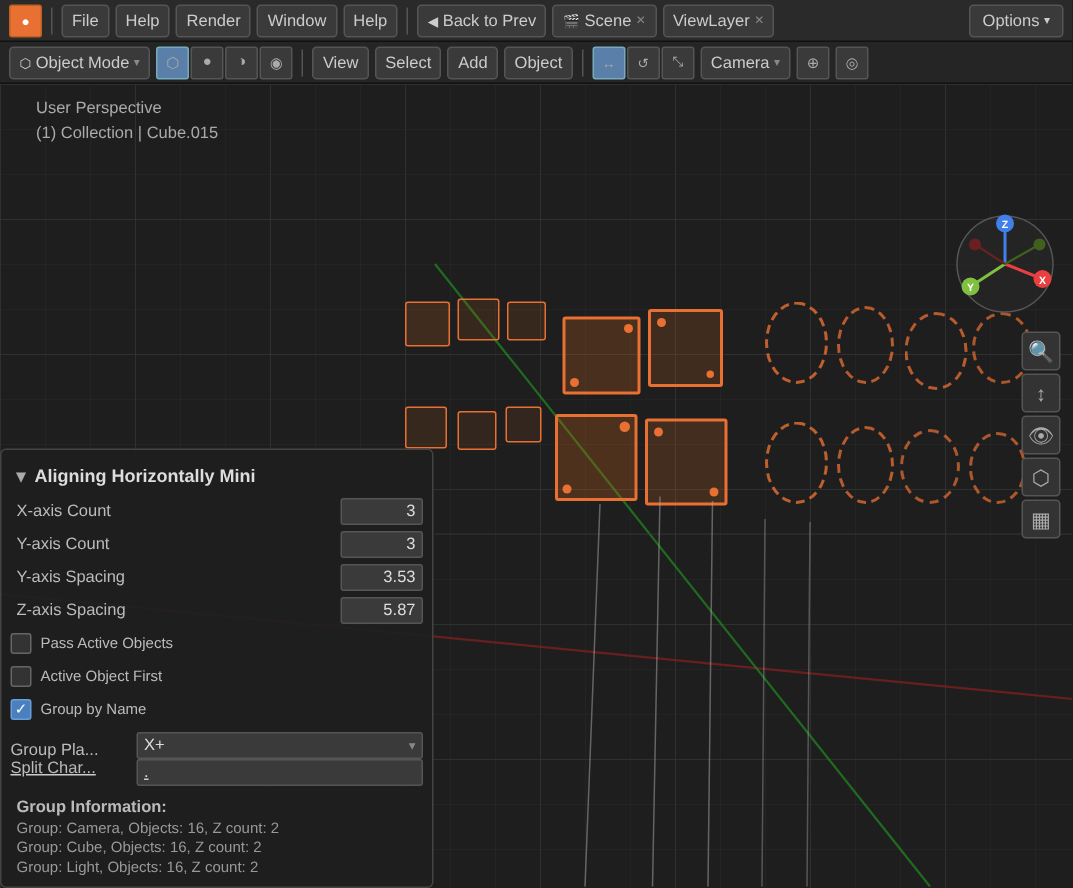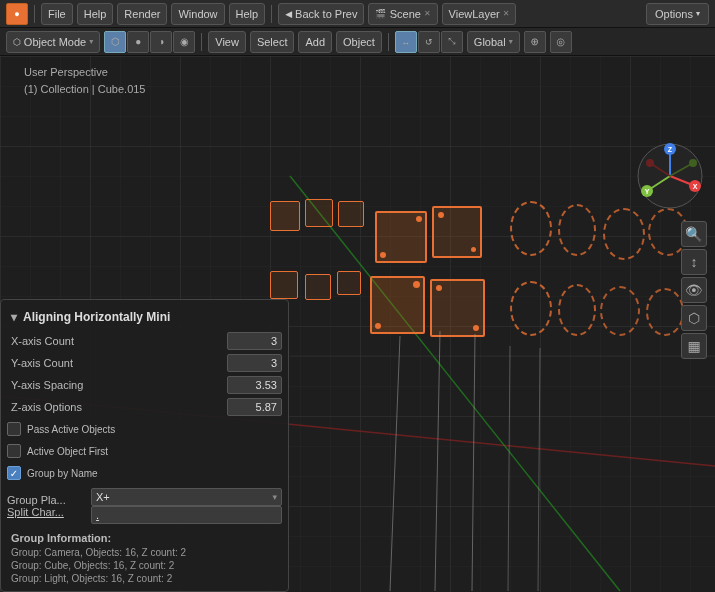--- a/index.html
+++ b/index.html
@@ -391,21 +391,21 @@
 
   <div class="tb-sep"></div>
 
   <div class="tb-icon-group">
     <div class="tb-icon active" style="font-size:9px;">↔</div>
     <div class="tb-icon" style="font-size:9px;">↺</div>
     <div class="tb-icon" style="font-size:9px;">⤡</div>
   </div>
 
   <button class="tb-btn">
-    <span>Global</span>
+    <span>Camera</span>
     <span style="font-size:8px;color:#888;">▾</span>
   </button>
 
   <div class="tb-icon" style="font-size:10px;">⊕</div>
   <div class="tb-icon" style="font-size:10px;">◎</div>
 </div>
 
 <div id="viewport">
 
   <div id="viewport-bg">
@@ -561,21 +561,21 @@
 
 
     <div class="panel-row">
       <span class="field-label">Y-axis Spacing</span>
       <div class="field-value">
         <span>3.53</span>
       </div>
     </div>
 
     <div class="panel-row">
-      <span class="field-label">Z-axis Options</span>
+      <span class="field-label">Z-axis Spacing</span>
       <div class="field-value">
         <span>5.87</span>
       </div>
     </div>
 
     <div class="checkbox-row">
       <div class="cb"></div>
       <span>Pass Active Objects</span>
     </div>
 

